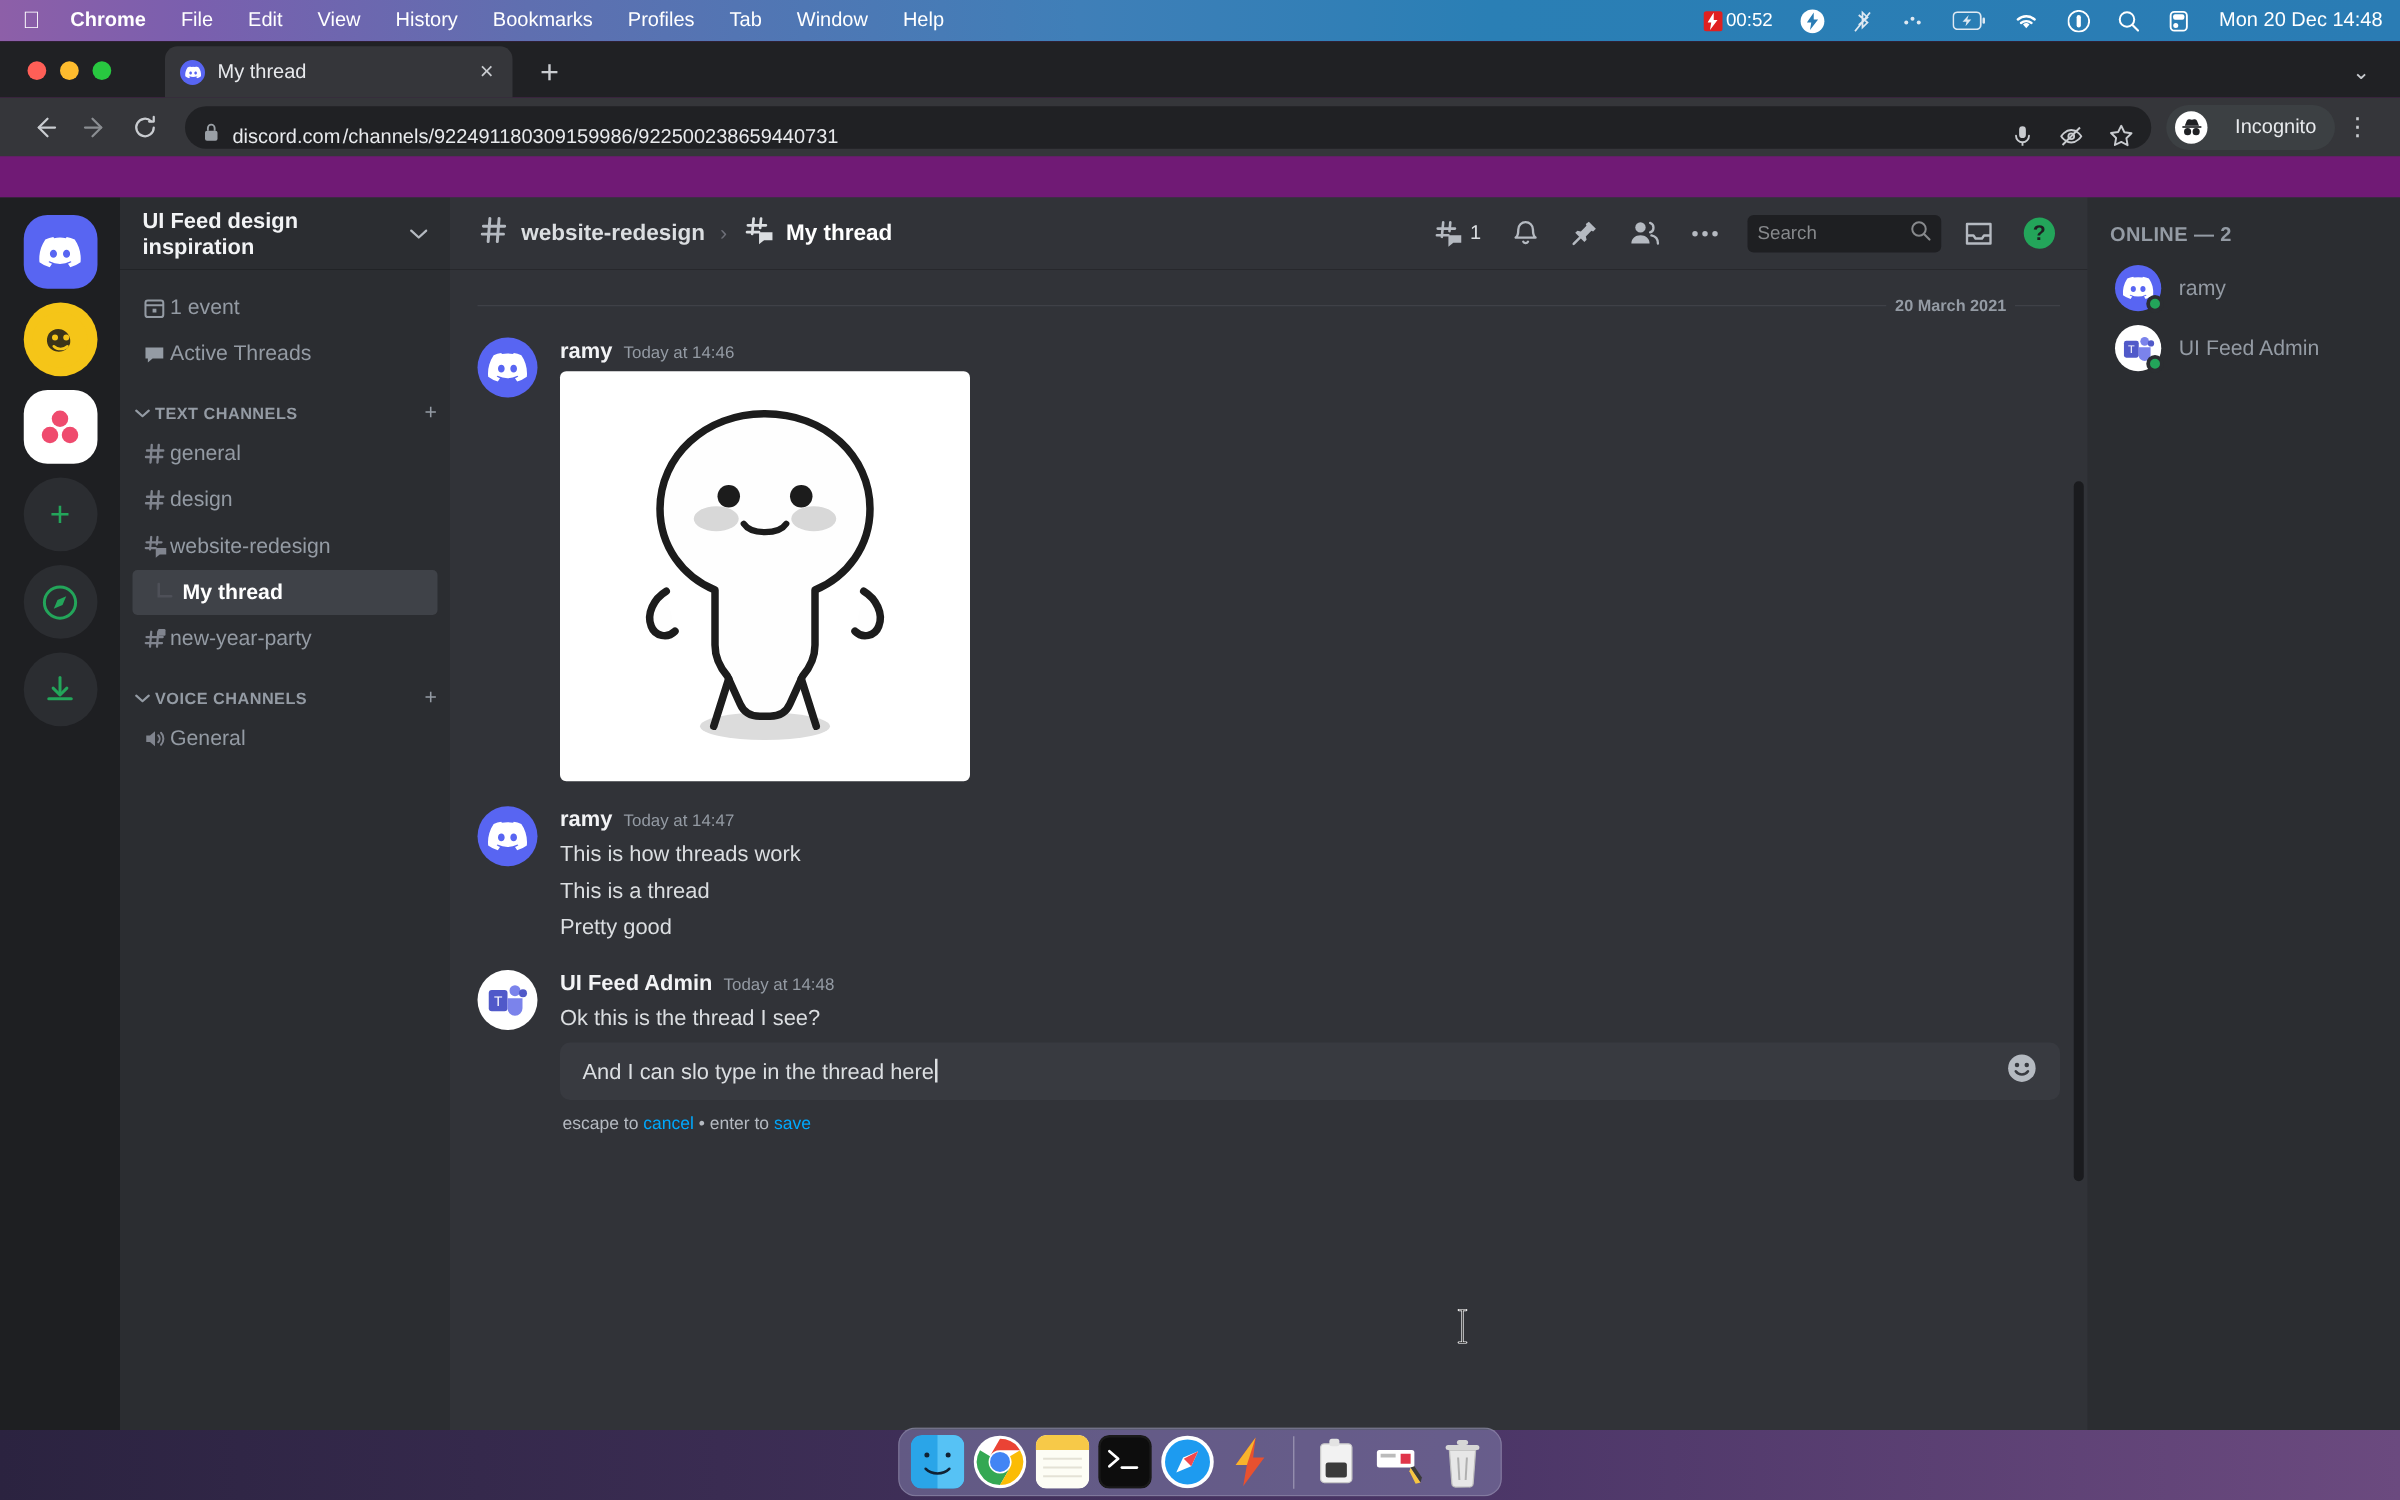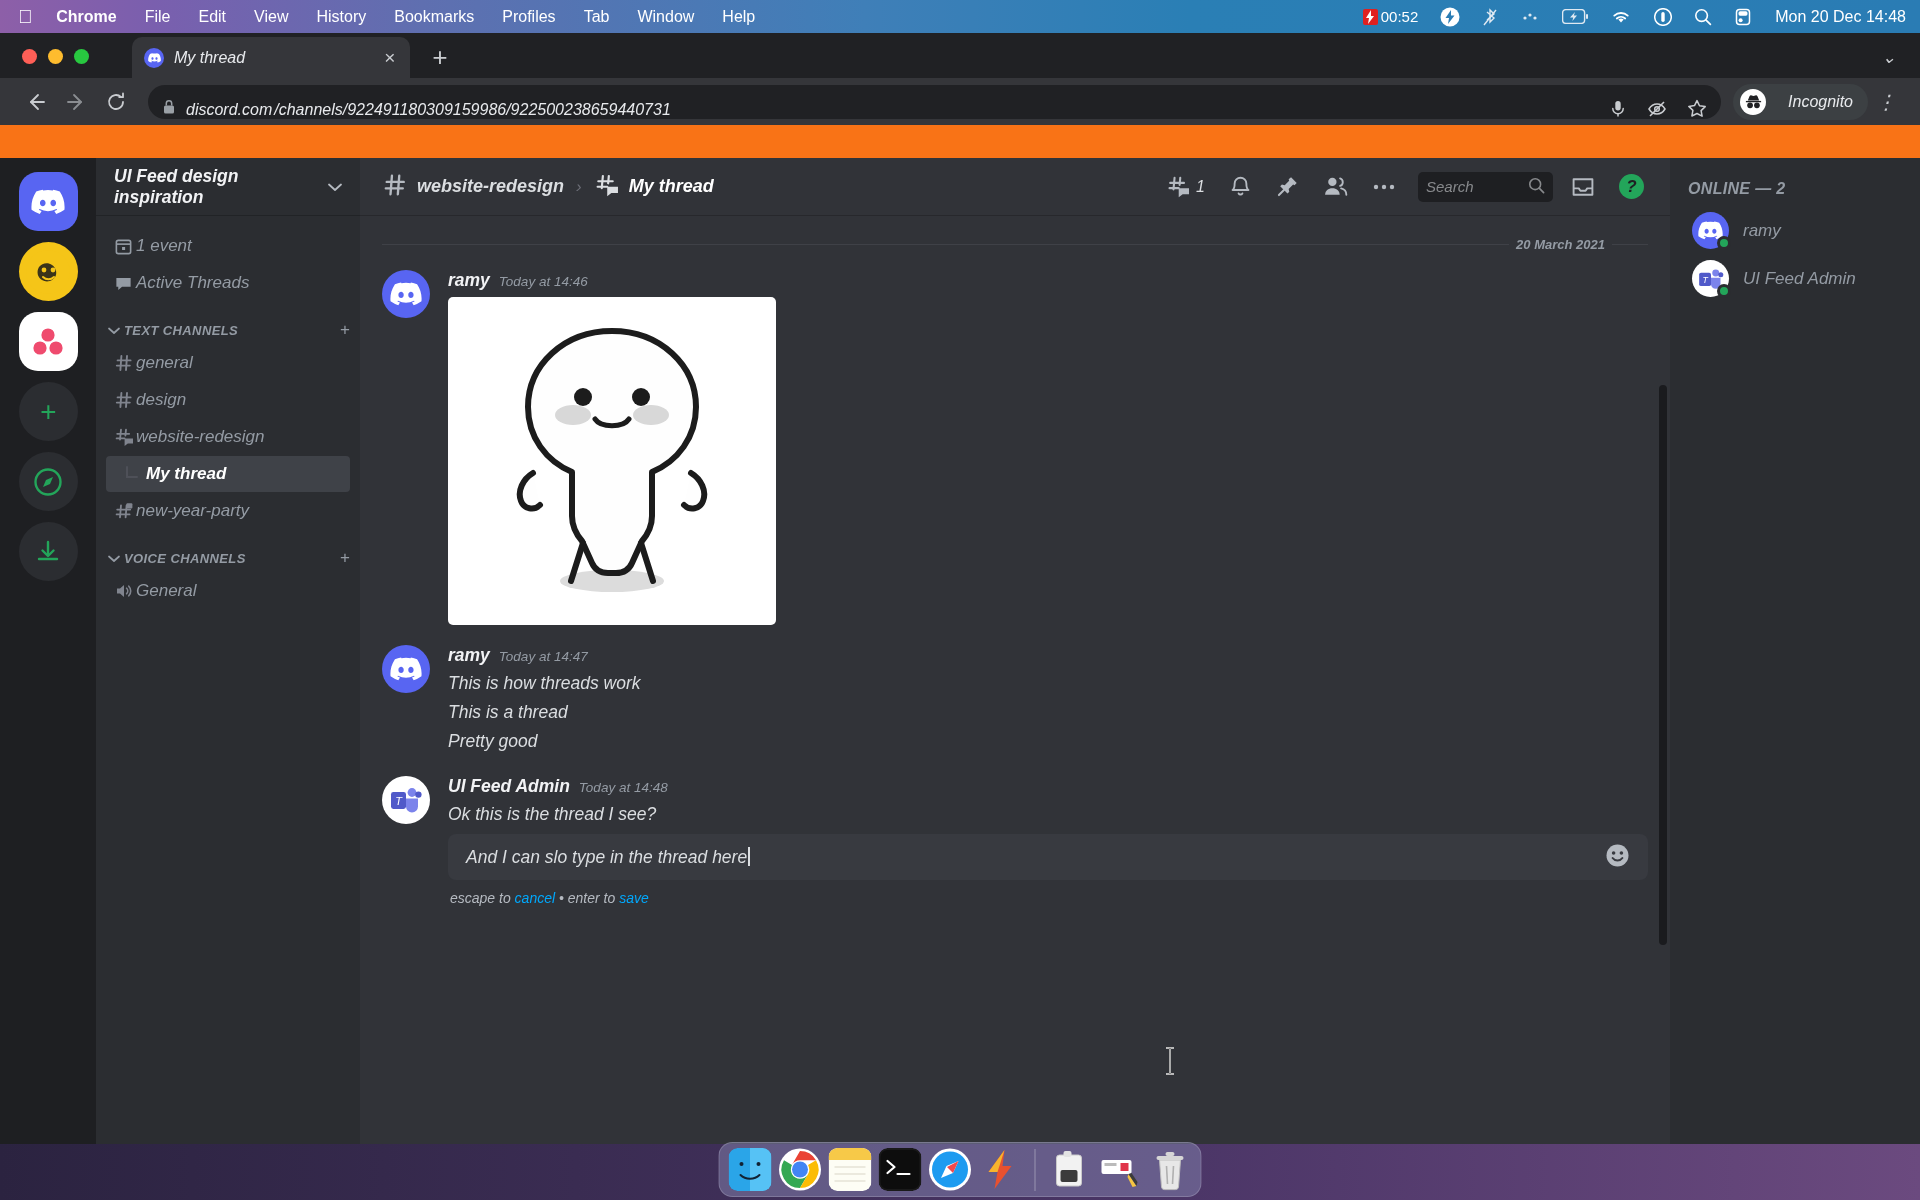--- a/index.html
+++ b/index.html
@@ -26,22 +26,21 @@
   .rec-badge {
     background: #e02020; color: #fff; font-size: 12px; font-weight: bold;
     border-radius: 2px; padding: 1px 3px; display: inline-flex; align-items: center;
   }
   .rec-time { color: #fff; font-size: 15px; margin-left: 3px; }
   .clock { font-size: 16px; padding-left: 12px; white-space: nowrap; }
 
   
   .chrome {
     position: absolute; top: 33px; left: 0; width: 1920px; height: 1167px;
-    background: #f97316;
-    font-style: italic;
+    background: #701a75;
   }
   .chrome-tabstrip {
     position: relative; height: 45px; background: #202124;
     display: flex; align-items: flex-end;
   }
   .traffic { position: absolute; left: 22px; top: 16px; display: flex; gap: 11px; }
   .traffic span { width: 15px; height: 15px; border-radius: 50%; display: block; }
   .t-red { background: #ff5f57; } .t-yellow { background: #febc2e; } .t-green { background: #28c840; }
   .tab {
     margin-left: 132px; width: 278px; height: 41px;
@@ -147,21 +146,21 @@
     height: 57px; display: flex; align-items: center; padding: 0 14px 0 22px;
     box-shadow: 0 1px 0 rgba(0,0,0,.2); gap: 10px;
   }
   .crumb { display: flex; align-items: center; gap: 9px; }
   .crumb-parent { color: #dbdee1; font-weight: bold; font-size: 18px; }
   .crumb-sep { color: #6d6f78; font-size: 17px; margin: 0 3px; }
   .crumb-current { color: #fff; font-weight: bold; font-size: 18px; }
   .hdr-actions { margin-left: auto; display: flex; align-items: center; gap: 0; color: #b5bac1; }
   .hdr-actions .ic { padding: 0 12px; display: flex; align-items: center; gap: 5px; }
   .search-box {
-    width: 135px; height: 30px; background: #1e1f22; border-radius: 5px;
+    width: 155px; height: 30px; background: #1e1f22; border-radius: 5px;
     display: flex; align-items: center; padding: 0 8px; color: #87898c; font-size: 15px;
     margin-left: 10px;
   }
   .search-box .sq { margin-left: auto; }
   .hdr-right-icons { display: flex; align-items: center; gap: 0; padding-left: 6px; }
   .help-circle { width: 25px; height: 25px; border-radius: 50%; background: #23a55a;
     color: #1e1f22; font-weight: bold; font-size: 17px; display: flex; align-items: center; justify-content: center; }
 
   .messages { flex: 1; overflow: hidden; position: relative; padding-bottom: 4px; }
   .divider { display: flex; align-items: center; margin: 22px 22px 8px 22px; }

